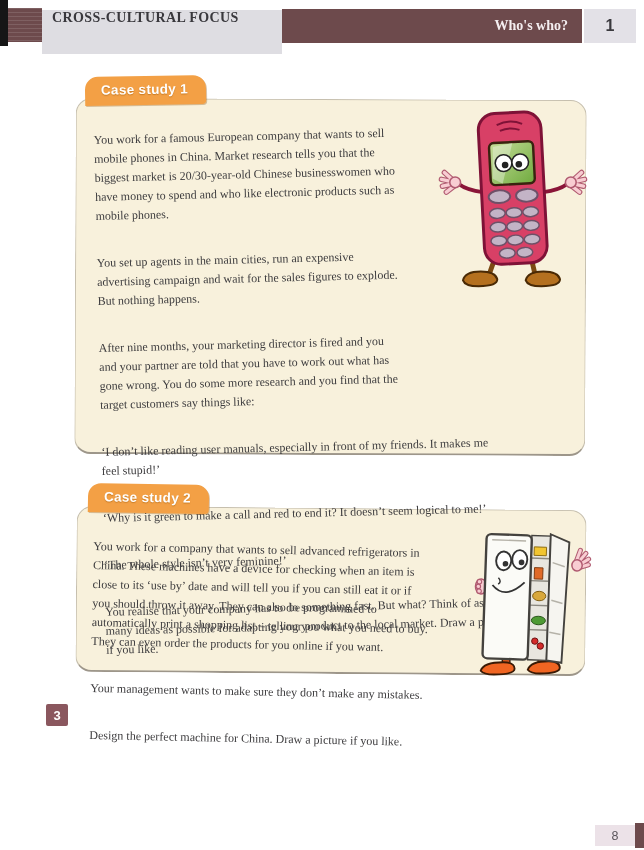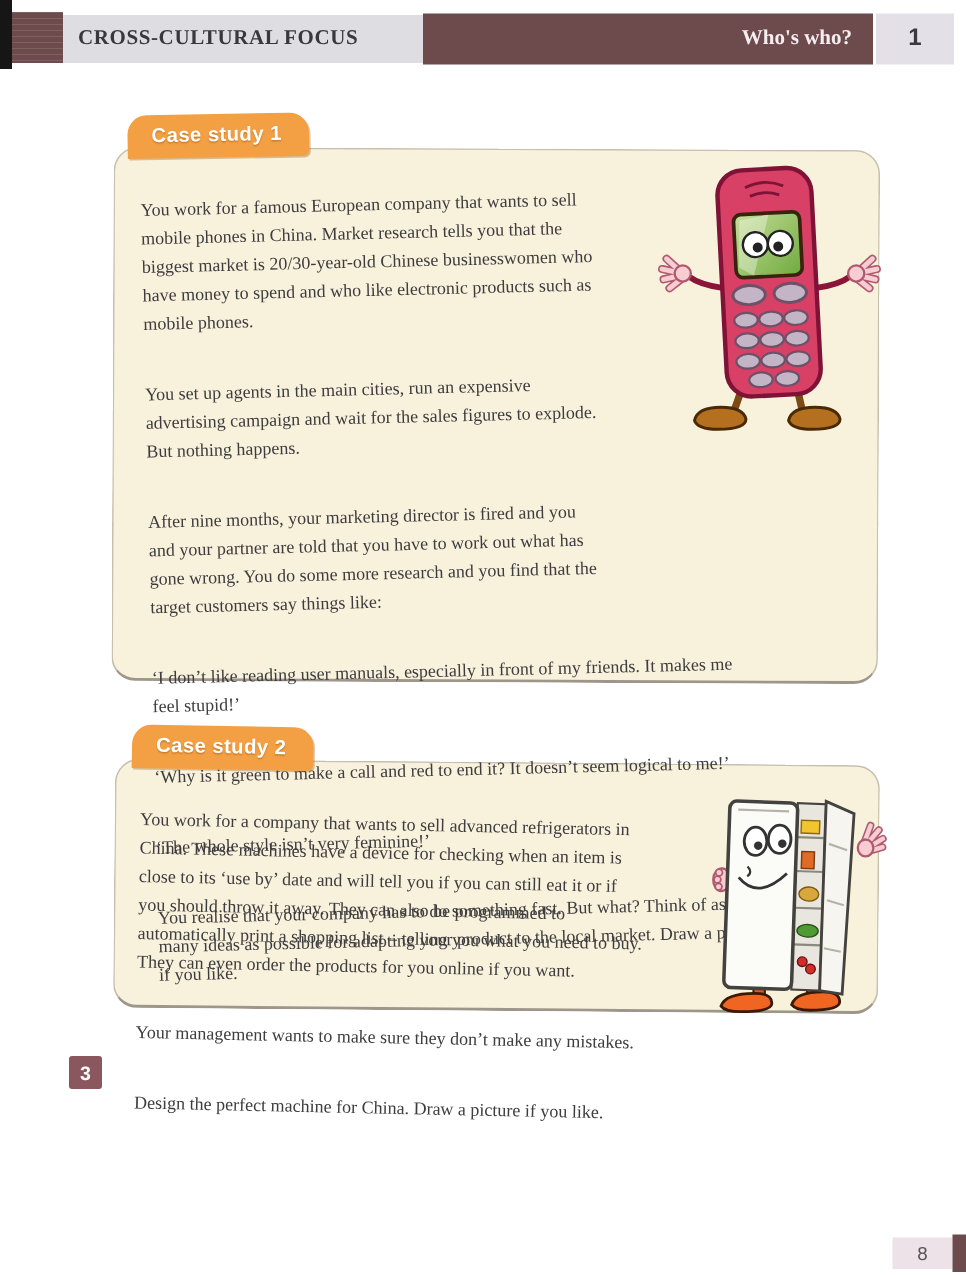--- a/index.html
+++ b/index.html
@@ -7,22 +7,22 @@
     position:relative;width:644px;height:850px;background:#ffffff;
     font-family:"Liberation Serif",serif;color:#3b3a3c;overflow:hidden;
   }
   
   .scan-strip{position:absolute;left:0;top:0;width:8px;height:46px;background:#161616;}
   .corner-block{
     position:absolute;left:8px;top:8px;width:34px;height:34px;background:#6d4a4c;
     background-image:repeating-linear-gradient(180deg,rgba(255,255,255,.12) 0 1px,transparent 1px 4px);
   }
   .hdr-title-seg{
-    position:absolute;left:42px;top:10px;width:240px;height:32px;background:#dedde2;
-    display:flex;align-items:center;padding-left:10px;box-sizing:border-box;
+    position:absolute;left:42px;top:10px;width:240px;height:44px;background:#dedde2;
+    display:flex;align-items:flex-start;padding-left:10px;box-sizing:border-box;
   }
   .hdr-title-seg span{font-weight:bold;font-size:14px;letter-spacing:.4px;color:#39383d;}
   .hdr-section-seg{
     position:absolute;left:282px;top:9px;width:300px;height:34px;background:#6d4a4c;
     display:flex;align-items:center;justify-content:flex-end;padding-right:14px;box-sizing:border-box;text-align:center;
   }
   .hdr-section-seg span{color:#f4eef0;font-size:14px;font-weight:bold;}
   .hdr-unit-chip{
     position:absolute;left:584px;top:9px;width:52px;height:34px;background:#e3e1e7;
     display:flex;align-items:center;justify-content:center;

